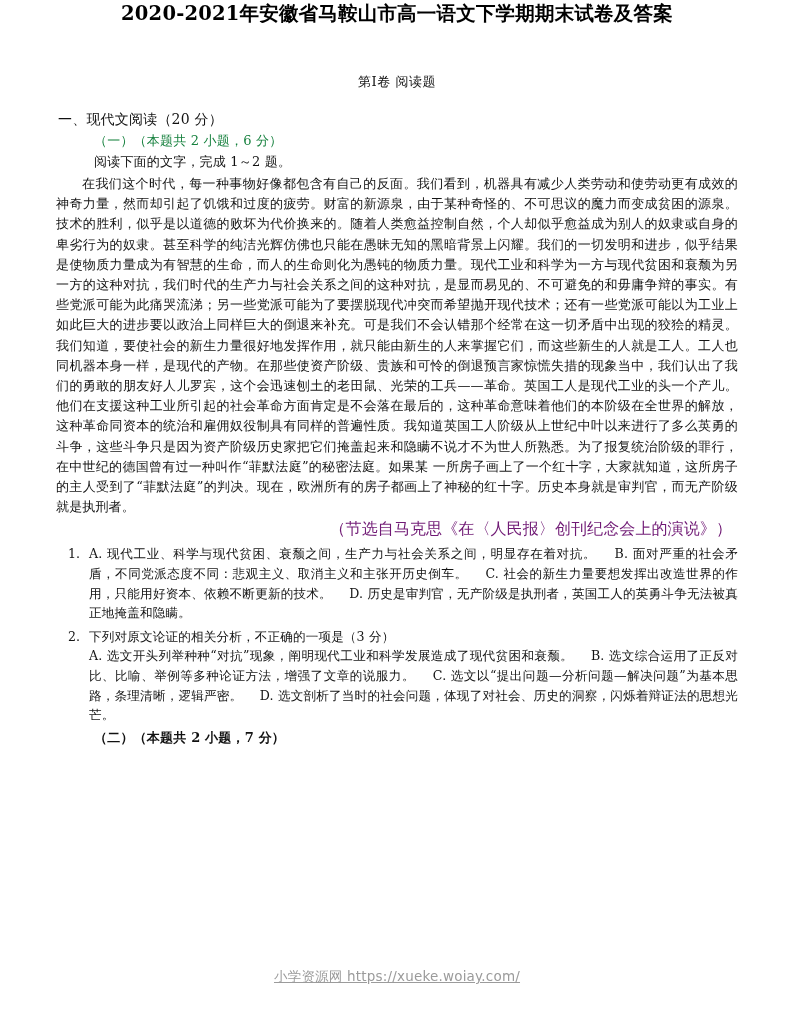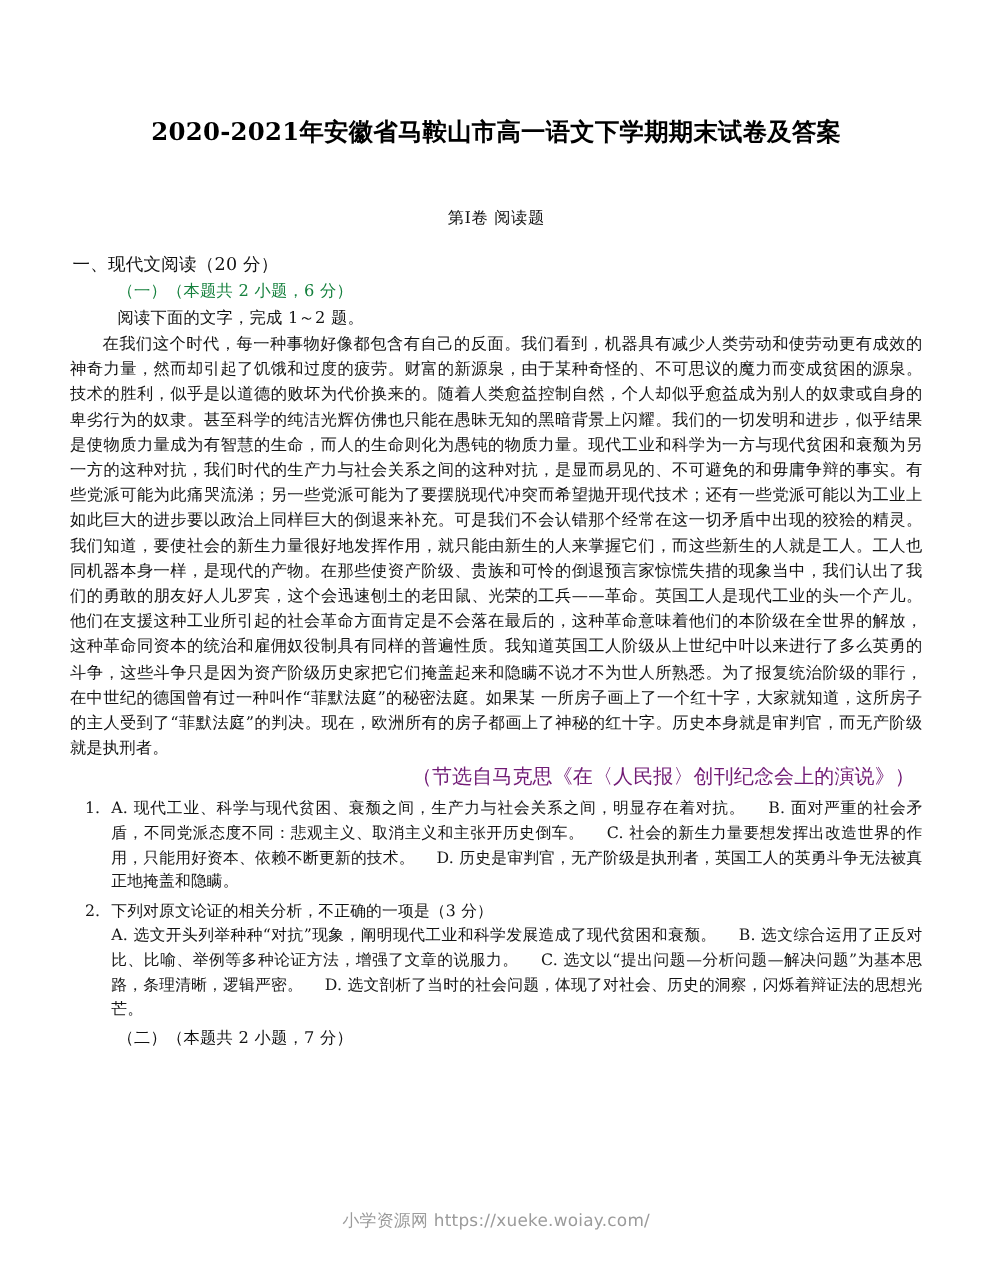--- a/index.html
+++ b/index.html
@@ -25,21 +25,20 @@
     height: 1020px;
     box-sizing: border-box;
     padding: 0 56px;
   }
   .doc-title {
     text-align: center;
     font-size: 19.5px;
     font-weight: 700;
     letter-spacing: 0.2px;
     margin: 0;
-    padding-top: 92px;
     color: #000;
     font-family: "DejaVu Serif", "Liberation Serif", serif;
   }
   .paper-subtitle {
     text-align: center;
     font-size: 13px;
     margin: 0;
     padding-top: 46px;
     letter-spacing: 0.5px;
     color: #111;
@@ -126,31 +125,33 @@
     display: inline-block;
     width: 9px;
   }
   .tail-heading {
     font-size: 13px;
     margin: 0;
     padding-top: 4px;
     padding-left: 38px;
     letter-spacing: 0.2px;
     color: #111;
+    font-weight: bold;
   }
   .watermark {
     position: absolute;
     left: 0;
     right: 0;
     top: 968px;
     text-align: center;
     font-size: 13.5px;
     color: #9b9b9b;
     font-family: "DejaVu Sans", "Liberation Sans", sans-serif;
     letter-spacing: 0.2px;
+    text-decoration: underline;
   }
 </style>
 </head>
 <body>
 
 <div class="page">
 
   <h1 class="doc-title">2020-2021年安徽省马鞍山市高一语文下学期期末试卷及答案</h1>
 
   <p class="paper-subtitle">第Ⅰ卷 阅读题</p>

